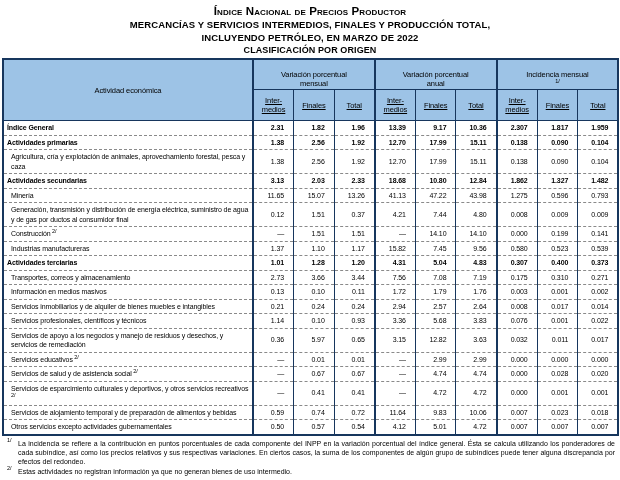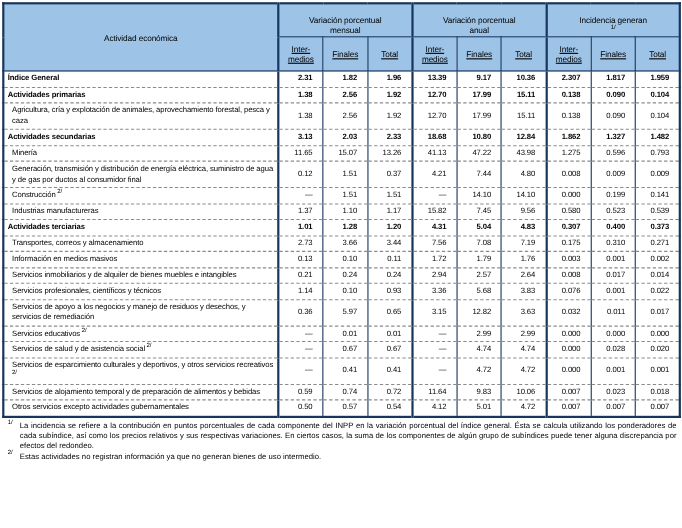--- a/index.html
+++ b/index.html
@@ -40,20 +40,26 @@
   .footnotes{margin:3px 5px 0 5px;}
   .footnote{position:relative;padding-left:13px;font-size:7px;line-height:9px;
             text-align:justify;margin-bottom:1px;}
   .footnote sup{position:absolute;left:2px;top:1px;font-size:5.5px;}
 </style>
 </head>
 <body>
 
 <div class="page">
 
+  <div class="titleblock">
+    <div class="t1">Índice Nacional de Precios Productor</div>
+    <div class="t2">Mercancías y servicios intermedios, finales y producción total,</div>
+    <div class="t3">Incluyendo petróleo, en marzo de 2022</div>
+    <div class="t4">Clasificación por origen</div>
+  </div>
 
   <table>
     <colgroup>
       <col class="c-label">
       <col class="c-num">
         <col class="c-num">
         <col class="c-num">
       <col class="c-num">
         <col class="c-num">
         <col class="c-num">
@@ -64,21 +70,21 @@
     <thead>
       <tr>
         <th class="corner" rowspan="2">Actividad económica</th>
         <th class="group gstart" colspan="3">
           <span>Variación porcentual
 mensual</span></th>
         <th class="group gstart" colspan="3">
           <span>Variación porcentual
 anual</span></th>
         <th class="group gstart" colspan="3">
-          <span>Incidencia generan</span>
+          <span>Incidencia mensual</span>
           <sup>1/</sup></th>
       </tr>
       <tr>
         <th class="sub gstart">Inter-
 medios</th>
         <th class="sub">Finales</th>
         <th class="sub">Total</th>
         <th class="sub gstart">Inter-
 medios</th>
         <th class="sub">Finales</th>

